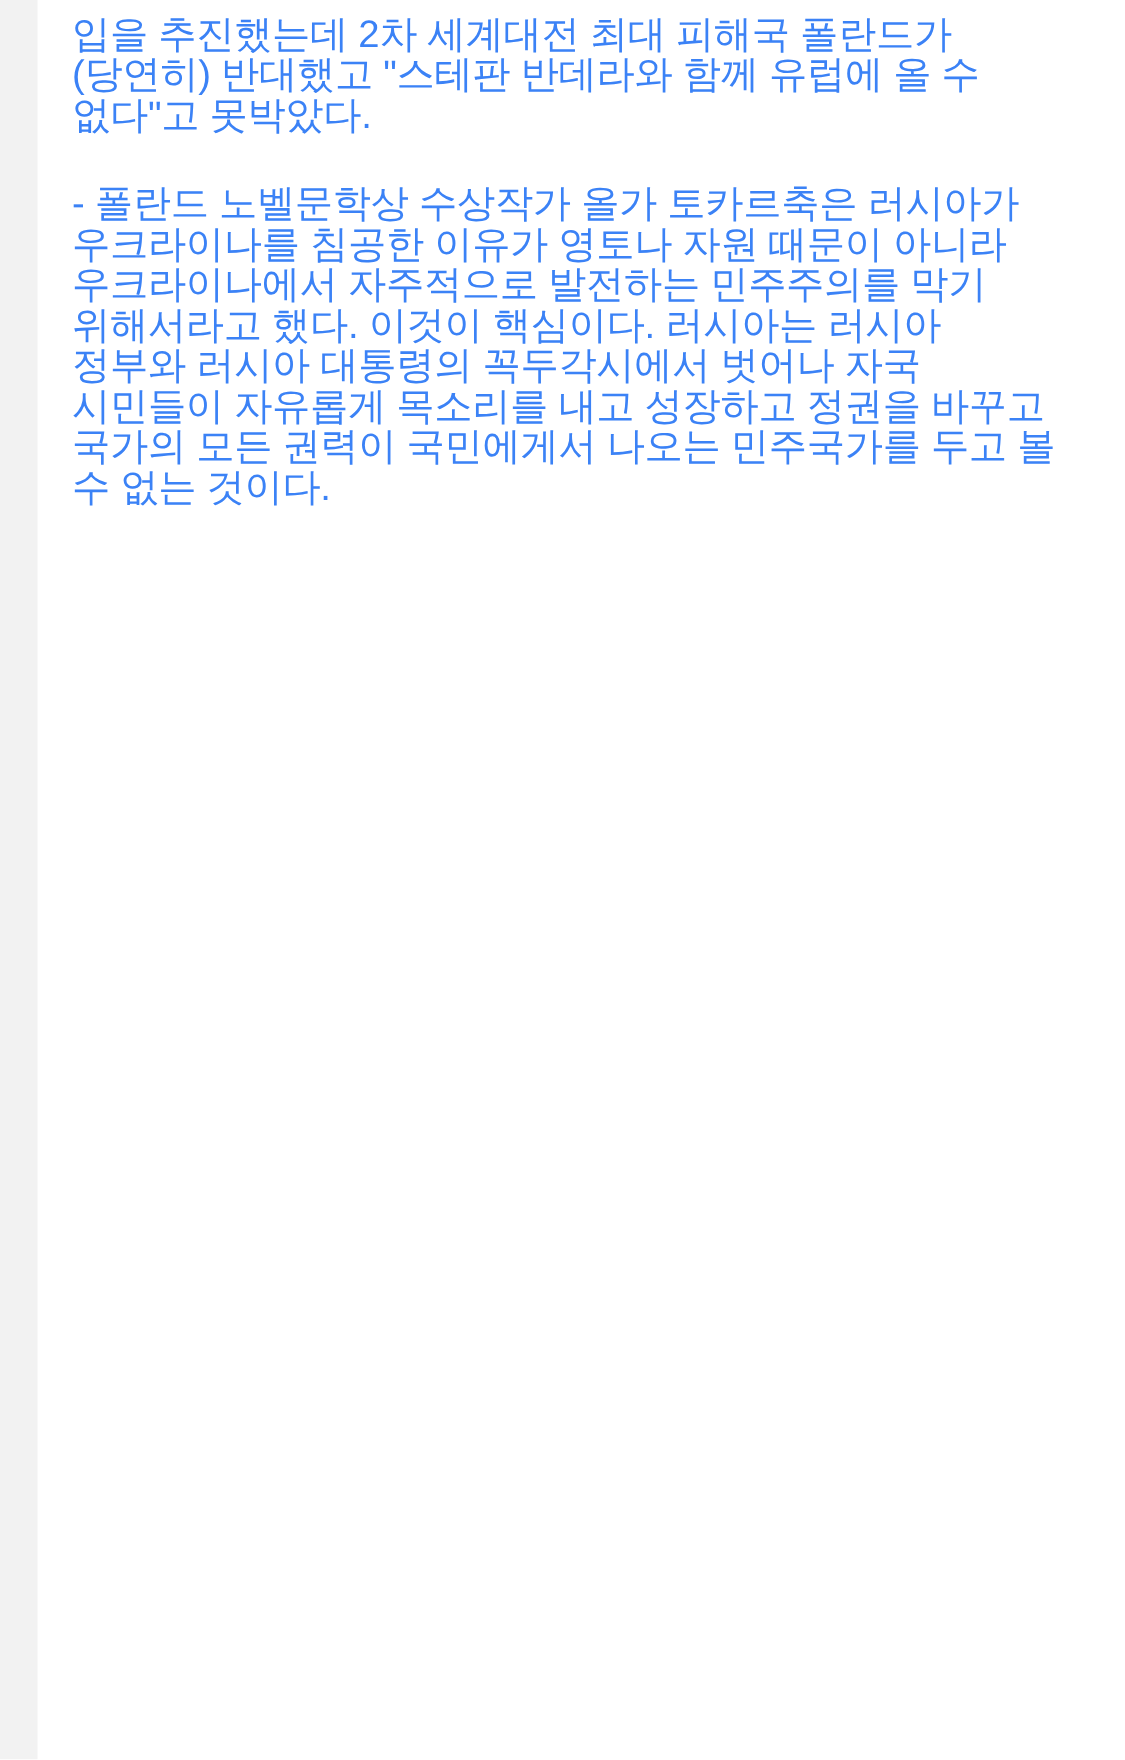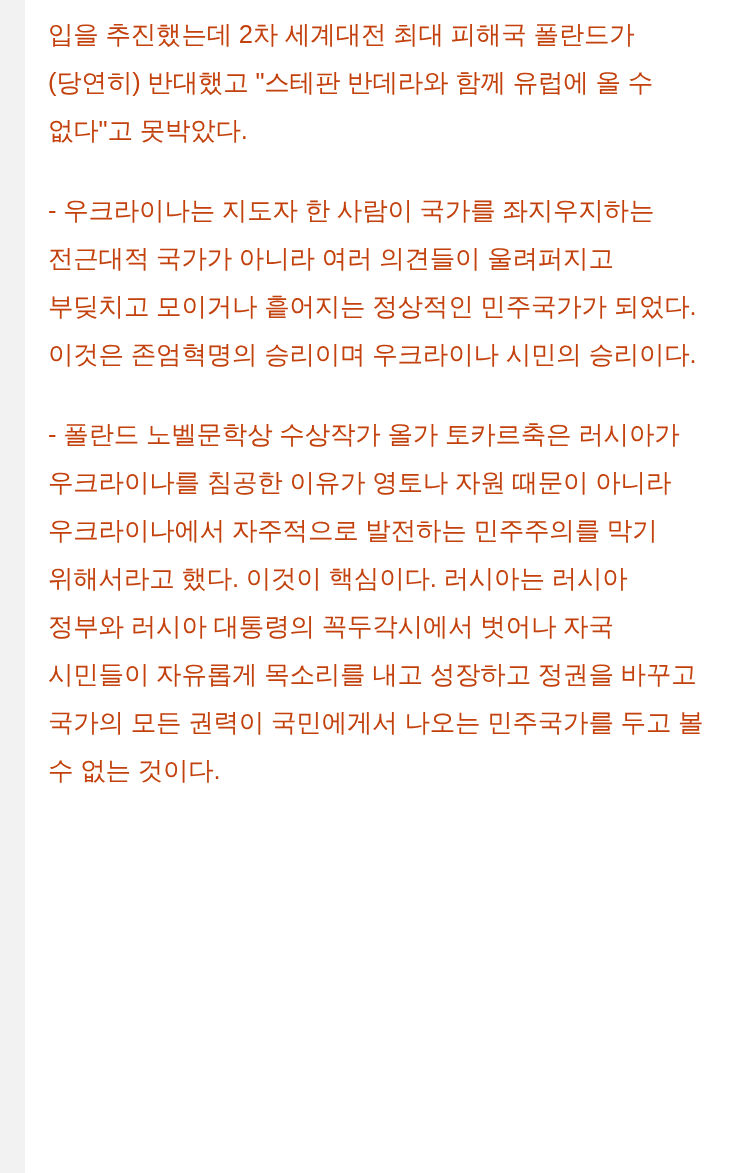--- a/index.html
+++ b/index.html
@@ -28,37 +28,36 @@
     background: #f2f2f2;
   }
   .article {
     position: relative;
     margin: 0;
     padding: 10px 40px 28px 48px;
     box-sizing: border-box;
   }
   .para {
     font-size: 25.5px;
-    line-height: 48px;
-    color: #c2410c;
+    line-height: 27px;
+    color: #3b82f6;
     letter-spacing: -0.2px;
     word-break: keep-all;
     margin: 0 0 32px 0;
     white-space: pre-wrap;
   }
   .para:last-child {
     margin-bottom: 0;
   }
   .para.first {
     margin-top: 0;
   }
 </style>
 </head>
 <body>
 
 <div class="page">
   <div class="left-gutter"></div>
   <article class="article">
     <p class="para first">입을 추진했는데 2차 세계대전 최대 피해국 폴란드가 (당연히) 반대했고 "스테판 반데라와 함께 유럽에 올 수 없다"고 못박았다.</p>
-    <p class="para">- 우크라이나는 지도자 한 사람이 국가를 좌지우지하는 전근대적 국가가 아니라 여러 의견들이 울려퍼지고 부딪치고 모이거나 흩어지는 정상적인 민주국가가 되었다. 이것은 존엄혁명의 승리이며 우크라이나 시민의 승리이다.</p>
     <p class="para">- 폴란드 노벨문학상 수상작가 올가 토카르축은 러시아가 우크라이나를 침공한 이유가 영토나 자원 때문이 아니라 우크라이나에서 자주적으로 발전하는 민주주의를 막기 위해서라고 했다. 이것이 핵심이다. 러시아는 러시아 정부와 러시아 대통령의 꼭두각시에서 벗어나 자국 시민들이 자유롭게 목소리를 내고 성장하고 정권을 바꾸고 국가의 모든 권력이 국민에게서 나오는 민주국가를 두고 볼 수 없는 것이다.</p>
   </article>
 </div>
 
 </body></html>

